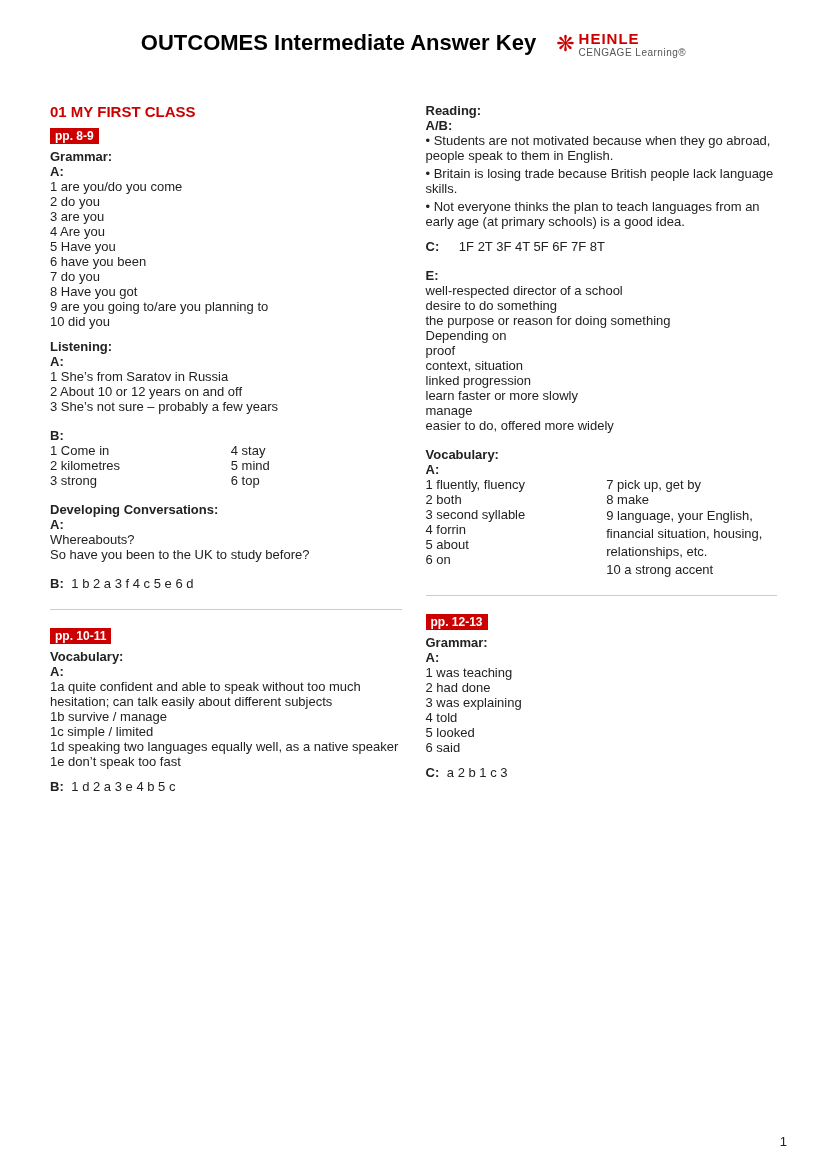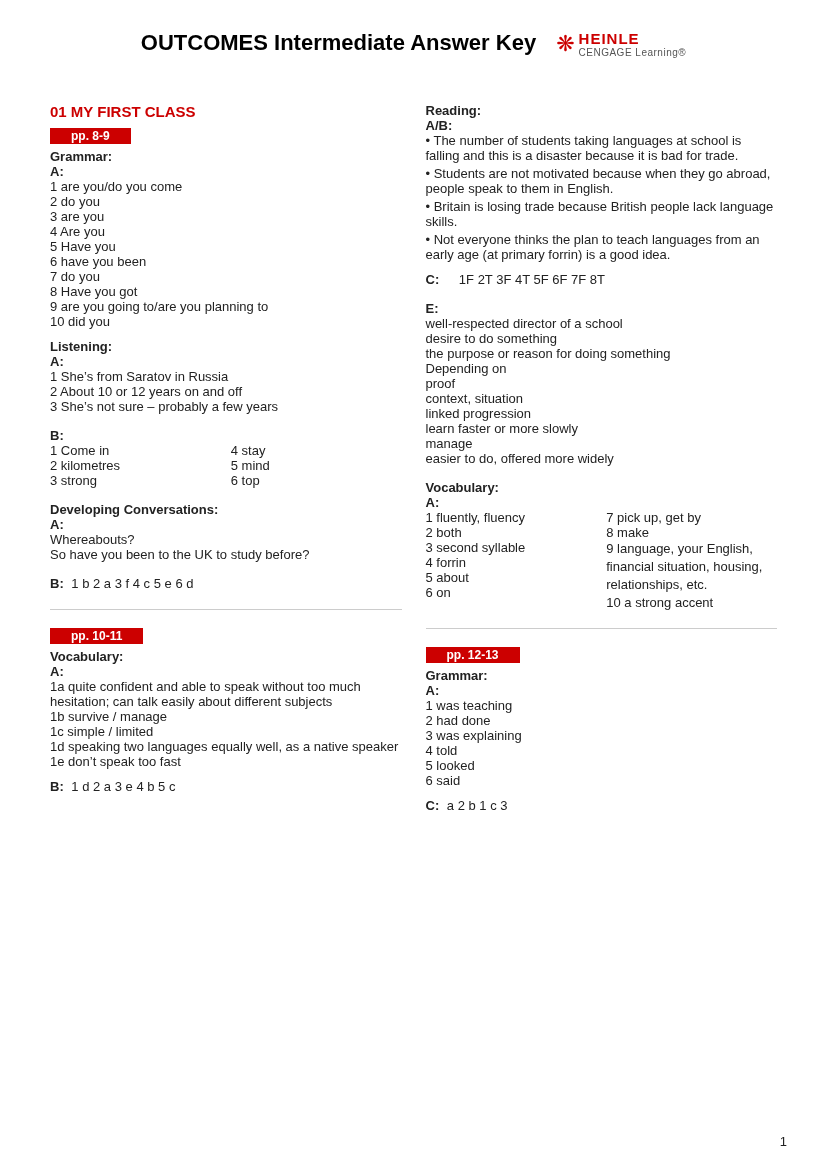--- a/index.html
+++ b/index.html
@@ -56,21 +56,21 @@
       font-size: 15px;
       font-weight: bold;
       margin-bottom: 8px;
     }
     .pp-badge {
       display: inline-block;
       background: #cc0000;
       color: #fff;
       font-size: 12px;
       font-weight: bold;
-      padding: 1px 21px;
+      padding: 1px 5px;
       margin-bottom: 5px;
     }
     .bold { font-weight: bold; }
     .section-gap { margin-bottom: 14px; }
     .subsection { margin-bottom: 10px; }
     .two-col-inner {
       display: flex;
       gap: 10px;
     }
     .two-col-inner .inner-left {
@@ -191,24 +191,23 @@
     </div>
 
   </div>
 
   <div class="col-right">
 
     <div class="subsection">
       <div class="bold">Reading:</div>
       <div class="bold">A/B:</div>
       <div>
-        <div style="margin-bottom:3px;">• <span>The number of students taking languages at school is falling and this is a disaster because it is bad for trade.</span></div>
         <div style="margin-bottom:3px;">• <span>Students are not motivated because when they go abroad, people speak to them in English.</span></div>
         <div style="margin-bottom:3px;">• <span>Britain is losing trade because British people lack language skills.</span></div>
-        <div style="margin-bottom:3px;">• <span>Not everyone thinks the plan to teach languages from an early age (at primary forrin) is a good idea.</span></div>
+        <div style="margin-bottom:3px;">• <span>Not everyone thinks the plan to teach languages from an early age (at primary schools) is a good idea.</span></div>
       </div>
     </div>
 
     <div class="section-gap">
       <span class="bold">C:</span>
       <span style="margin-left:16px;">1F   2T   3F   4T   5F   6F   7F   8T</span>
     </div>
 
     <div class="section-gap" style="margin-top:10px;">
       <div class="bold">E:</div>

